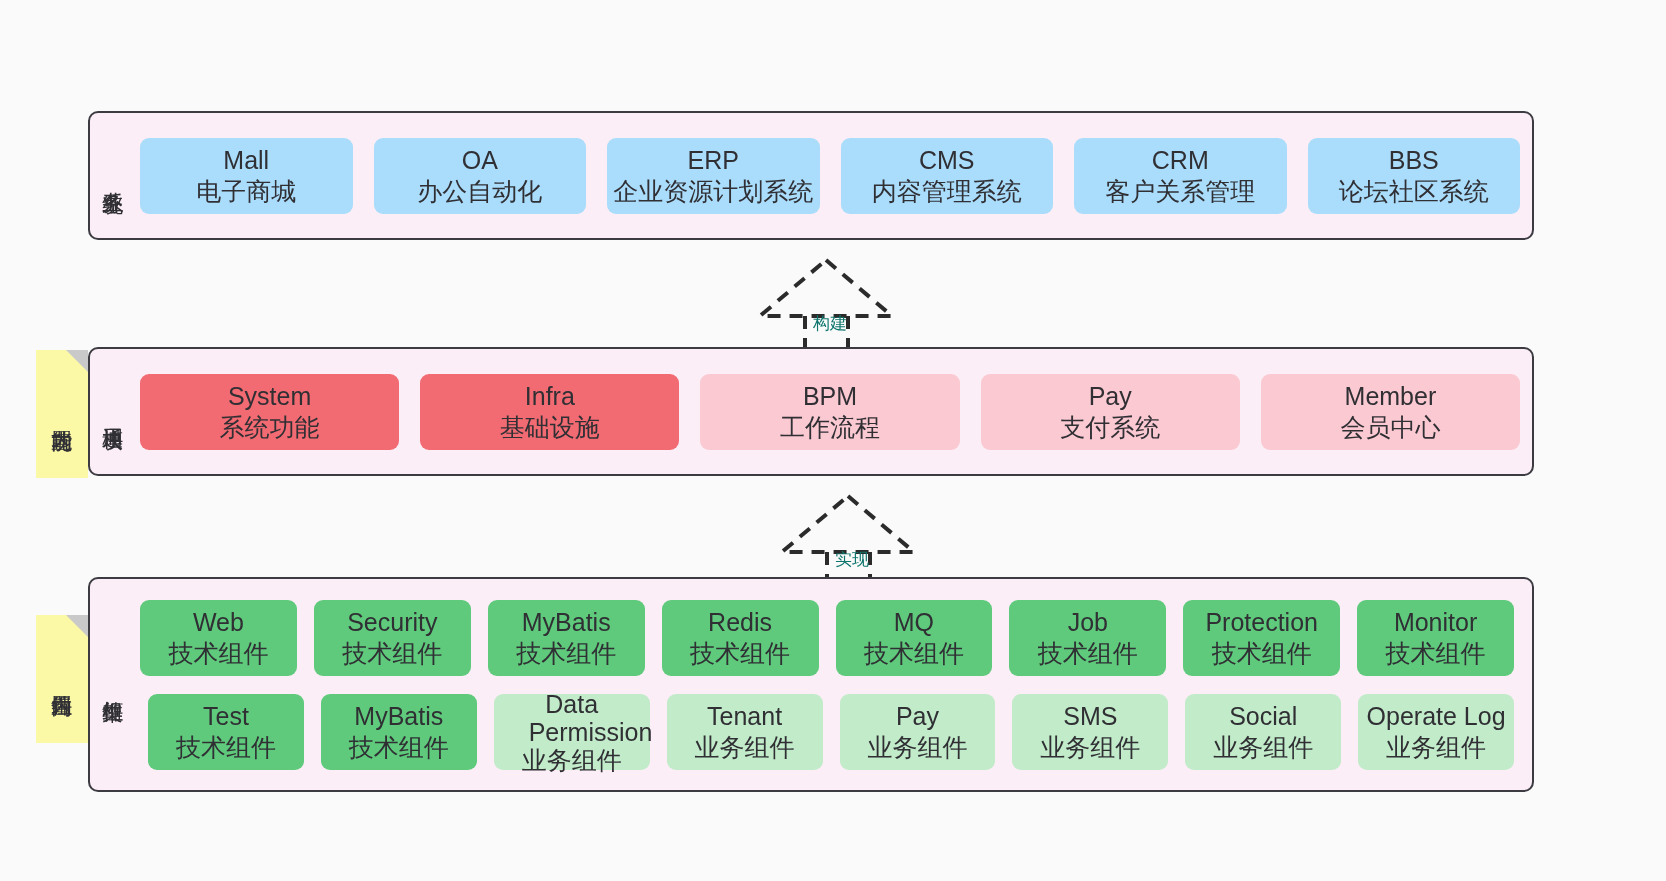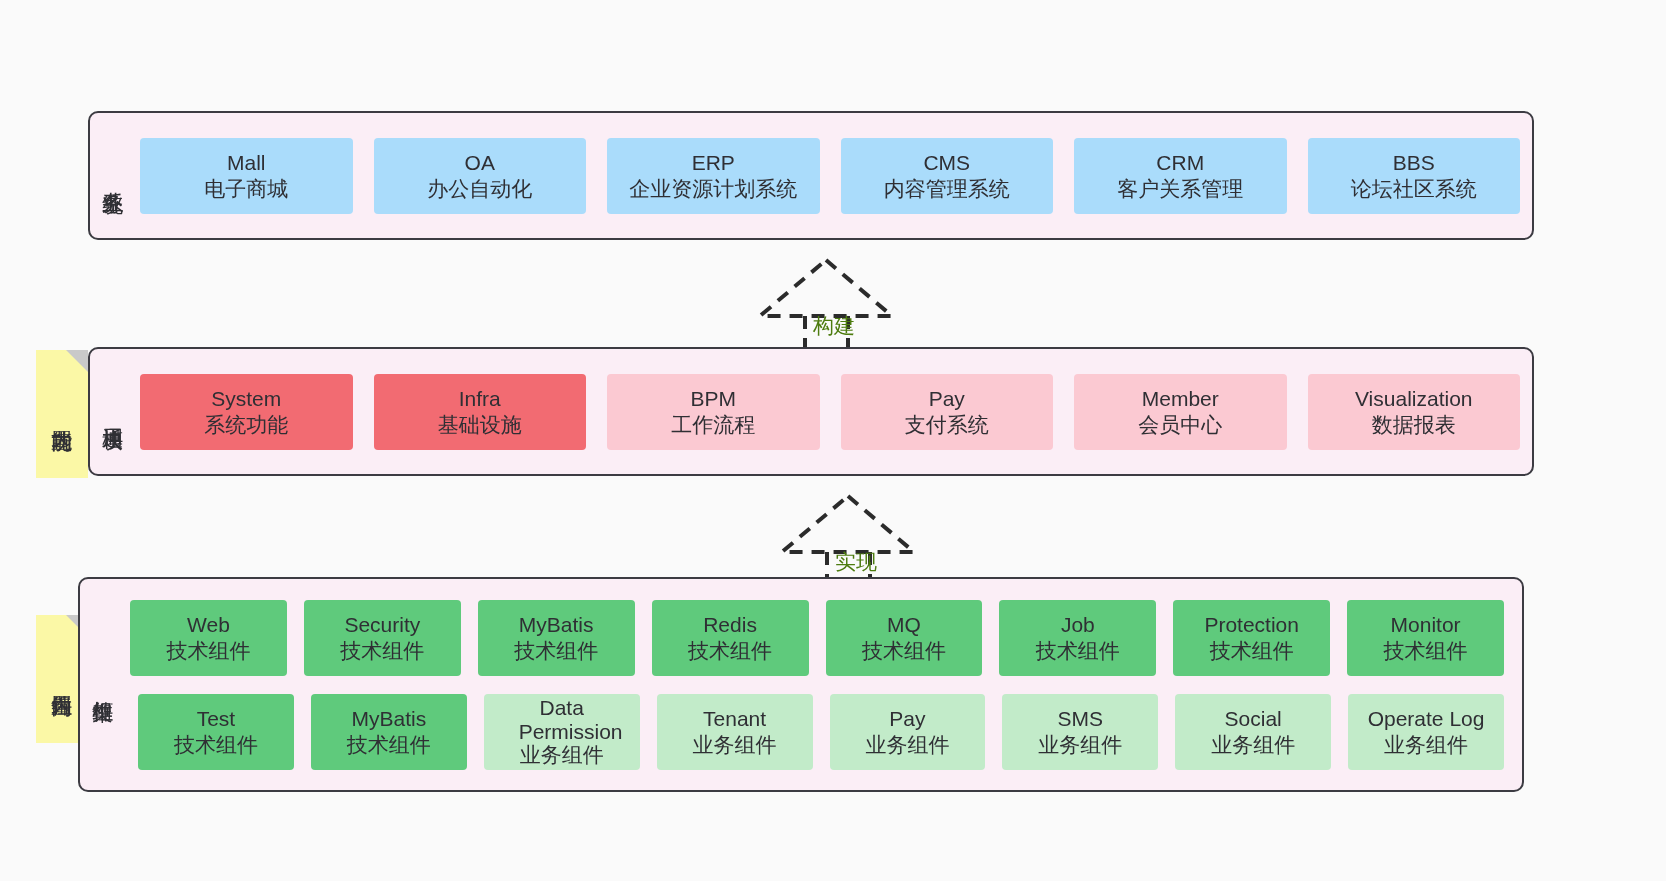--- a/index.html
+++ b/index.html
@@ -62,27 +62,27 @@
 
   .row {
     display: flex;
     gap: 21px;
     align-items: stretch;
   }
 
   
   .card {
     flex: 1 1 0;
-    border-radius: 4px;
+    border-radius: 9px;
     display: flex;
     flex-direction: column;
     align-items: center;
     justify-content: center;
     text-align: center;
-    font-size: 21px;
+    font-size: 25px;
     line-height: 1.22;
     color: #2f2f34;
     padding: 6px 4px;
     box-sizing: border-box;
     user-select: none;
   }
   .card .t1 { display: block; }
   .card .t2 { display: block; }
 
   .c-blue      { background: #aadcfb; }
@@ -118,22 +118,22 @@
     border-top: 22px solid #c9c9c9;
   }
 
   
   .arrow {
     position: absolute;
   }
   .arrow svg { display: block; overflow: visible; }
   .arrow-label {
     position: absolute;
-    font-size: 21px;
-    color: #4d7c0f;
+    font-size: 17px;
+    color: #0f766e;
     background: transparent;
     white-space: nowrap;
     user-select: none;
   }
 </style>
 </head>
 <body>
 
 <div id="canvas">
 
@@ -214,43 +214,39 @@
         <div class="card c-pink">
           <span class="t1">Pay</span>
           <span class="t2">支付系统</span>
         </div>
 
         <div class="card c-pink">
           <span class="t1">Member</span>
           <span class="t2">会员中心</span>
         </div>
 
-        <div class="card c-pink">
-          <span class="t1">Visualization</span>
-          <span class="t2">数据报表</span>
-        </div>
 
       </div>
     </div>
   </div>
 
   <div class="arrow" style="left:778px; top:494px; width:150px; height:92px;">
     <svg width="150" height="92" viewBox="0 0 150 92">
       <path d="M 70 2 L 136 58 L 4 58 Z" fill="#fafafa" stroke="#2b2b2b" stroke-width="4" stroke-dasharray="13,9" stroke-linejoin="miter"></path>
       <path d="M 49 58 L 49 92 M 92 58 L 92 92" fill="none" stroke="#2b2b2b" stroke-width="4" stroke-dasharray="13,9"></path>
     </svg>
     <span class="arrow-label" style="left:57px; top:54px;">实现</span>
   </div>
 
   <div class="note" style="left:36px; top:615px; width:52px; height:128px;">
     <div class="note-fold"></div>
     <span>内置组件</span>
   </div>
 
-  <div class="layer" id="layer-framework" style="left:78px; top:577px; width:1446px; height:215px;">
+  <div class="layer" id="layer-framework" style="left:88px; top:577px; width:1446px; height:215px;">
     <div class="layer-label">框架组件</div>
     <div class="layer-body" style="gap:18px; padding-right:18px;">
 
       <div class="row" style="height:76px; gap:17px;">
 
         <div class="card c-green">
           <span class="t1">Web</span>
           <span class="t2">技术组件</span>
         </div>
 

